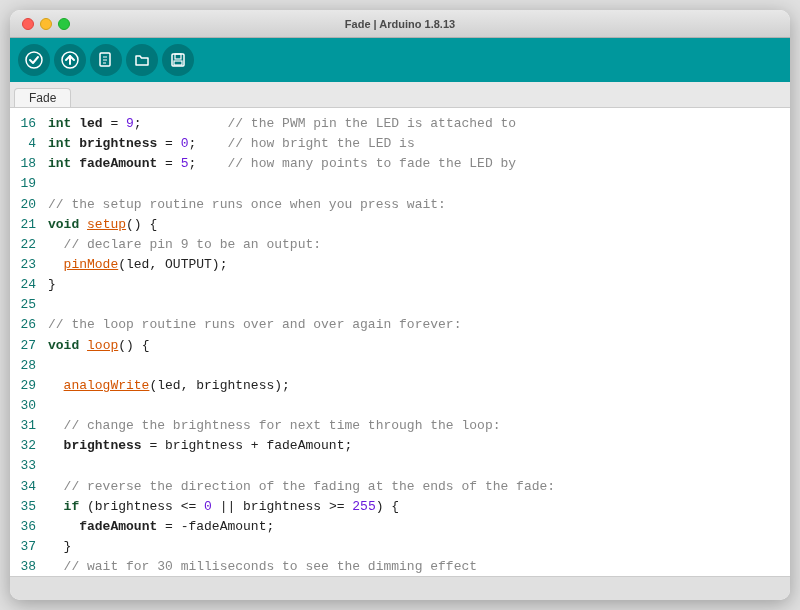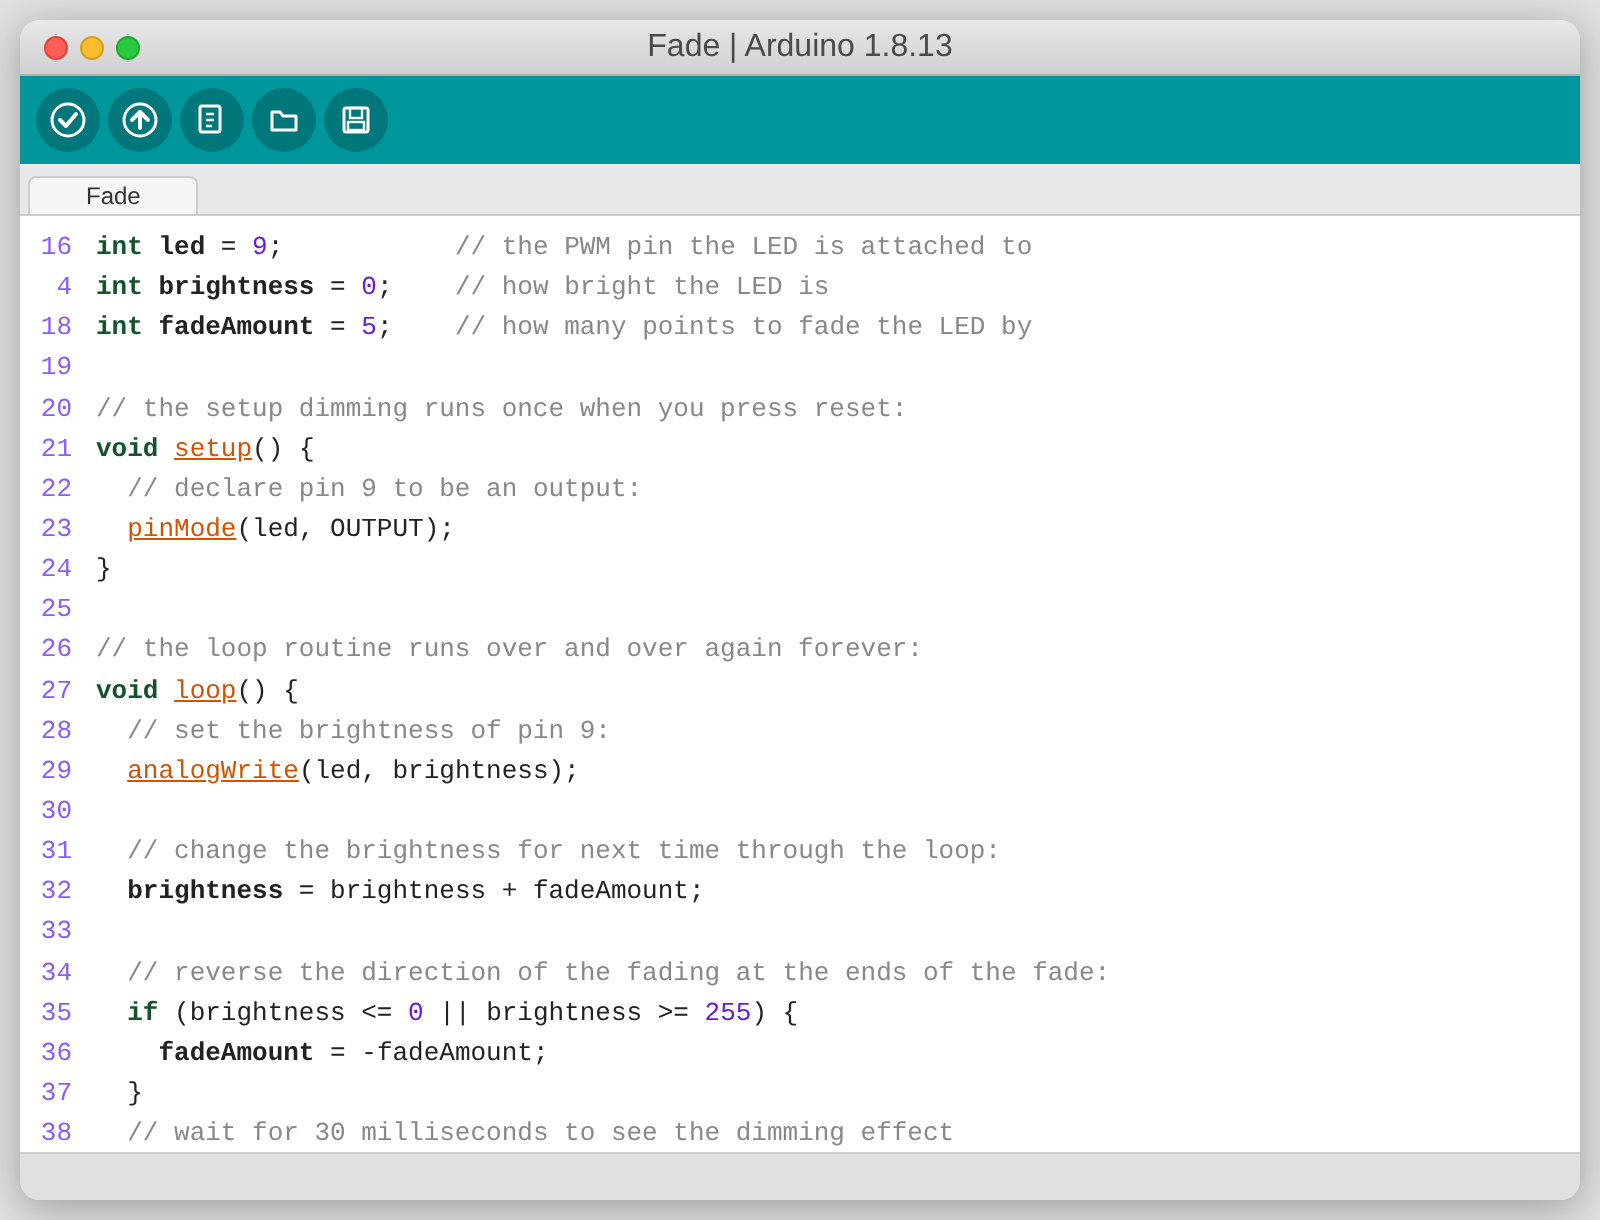--- a/index.html
+++ b/index.html
@@ -51,23 +51,23 @@
     }
 
     .traffic-light.close { background: #ff5f57; border: 1px solid #e0443e; }
     .traffic-light.minimize { background: #febc2e; border: 1px solid #d4a017; }
     .traffic-light.maximize { background: #28c840; border: 1px solid #1aab29; }
 
     .title-bar-title {
       position: absolute;
       left: 50%;
       transform: translateX(-50%);
-      font-size: 16px;
+      font-size: 11px;
       color: #4a4a4a;
-      font-weight: 400;
+      font-weight: 700;
     }
 
     .toolbar {
       background: #00979c;
       height: 44px;
       display: flex;
       align-items: center;
       padding: 0 8px;
       gap: 4px;
     }
@@ -97,21 +97,21 @@
       align-items: flex-end;
       padding: 0 0 0 4px;
       border-bottom: 1px solid #ccc;
     }
 
     .tab {
       background: #f5f5f5;
       border: 1px solid #ccc;
       border-bottom: none;
       border-radius: 4px 4px 0 0;
-      padding: 2px 28px;
+      padding: 2px 14px;
       font-size: 12px;
       color: #333;
       cursor: pointer;
     }
 
     .editor-area {
       flex: 1;
       background: #ffffff;
       overflow: auto;
       padding: 6px 0;
@@ -123,21 +123,21 @@
       line-height: 1.55;
     }
 
     .code-line {
       display: flex;
       padding: 0 10px;
       min-height: 20px;
     }
 
     .line-num {
-      color: #8b5cf6;
+      color: #0f766e;
       min-width: 28px;
       text-align: right;
       padding-right: 12px;
       user-select: none;
       flex-shrink: 0;
     }
 
     .line-content {
       color: #222;
       white-space: pre;
@@ -233,21 +233,21 @@
         <span class="line-content"><span class="kw">int</span> <span class="var-bold">fadeAmount</span> = <span class="num">5</span>;    <span class="cm">// how many points to fade the LED by</span></span>
       </div>
 
       <div class="code-line">
         <span class="line-num">19</span>
         <span class="line-content"></span>
       </div>
 
       <div class="code-line">
         <span class="line-num">20</span>
-        <span class="line-content"><span class="cm">// the setup dimming runs once when you press reset:</span></span>
+        <span class="line-content"><span class="cm">// the setup routine runs once when you press wait:</span></span>
       </div>
 
       <div class="code-line">
         <span class="line-num">21</span>
         <span class="line-content"><span class="kw">void</span> <span class="fn">setup</span>() {</span>
       </div>
 
       <div class="code-line">
         <span class="line-num">22</span>
         <span class="line-content">  <span class="cm">// declare pin 9 to be an output:</span></span>
@@ -273,21 +273,20 @@
         <span class="line-content"><span class="cm">// the loop routine runs over and over again forever:</span></span>
       </div>
 
       <div class="code-line">
         <span class="line-num">27</span>
         <span class="line-content"><span class="kw">void</span> <span class="fn">loop</span>() {</span>
       </div>
 
       <div class="code-line">
         <span class="line-num">28</span>
-        <span class="line-content">  <span class="cm">// set the brightness of pin 9:</span></span>
       </div>
 
       <div class="code-line">
         <span class="line-num">29</span>
         <span class="line-content">  <span class="fn">analogWrite</span>(led, brightness);</span>
       </div>
 
       <div class="code-line">
         <span class="line-num">30</span>
         <span class="line-content"></span>

